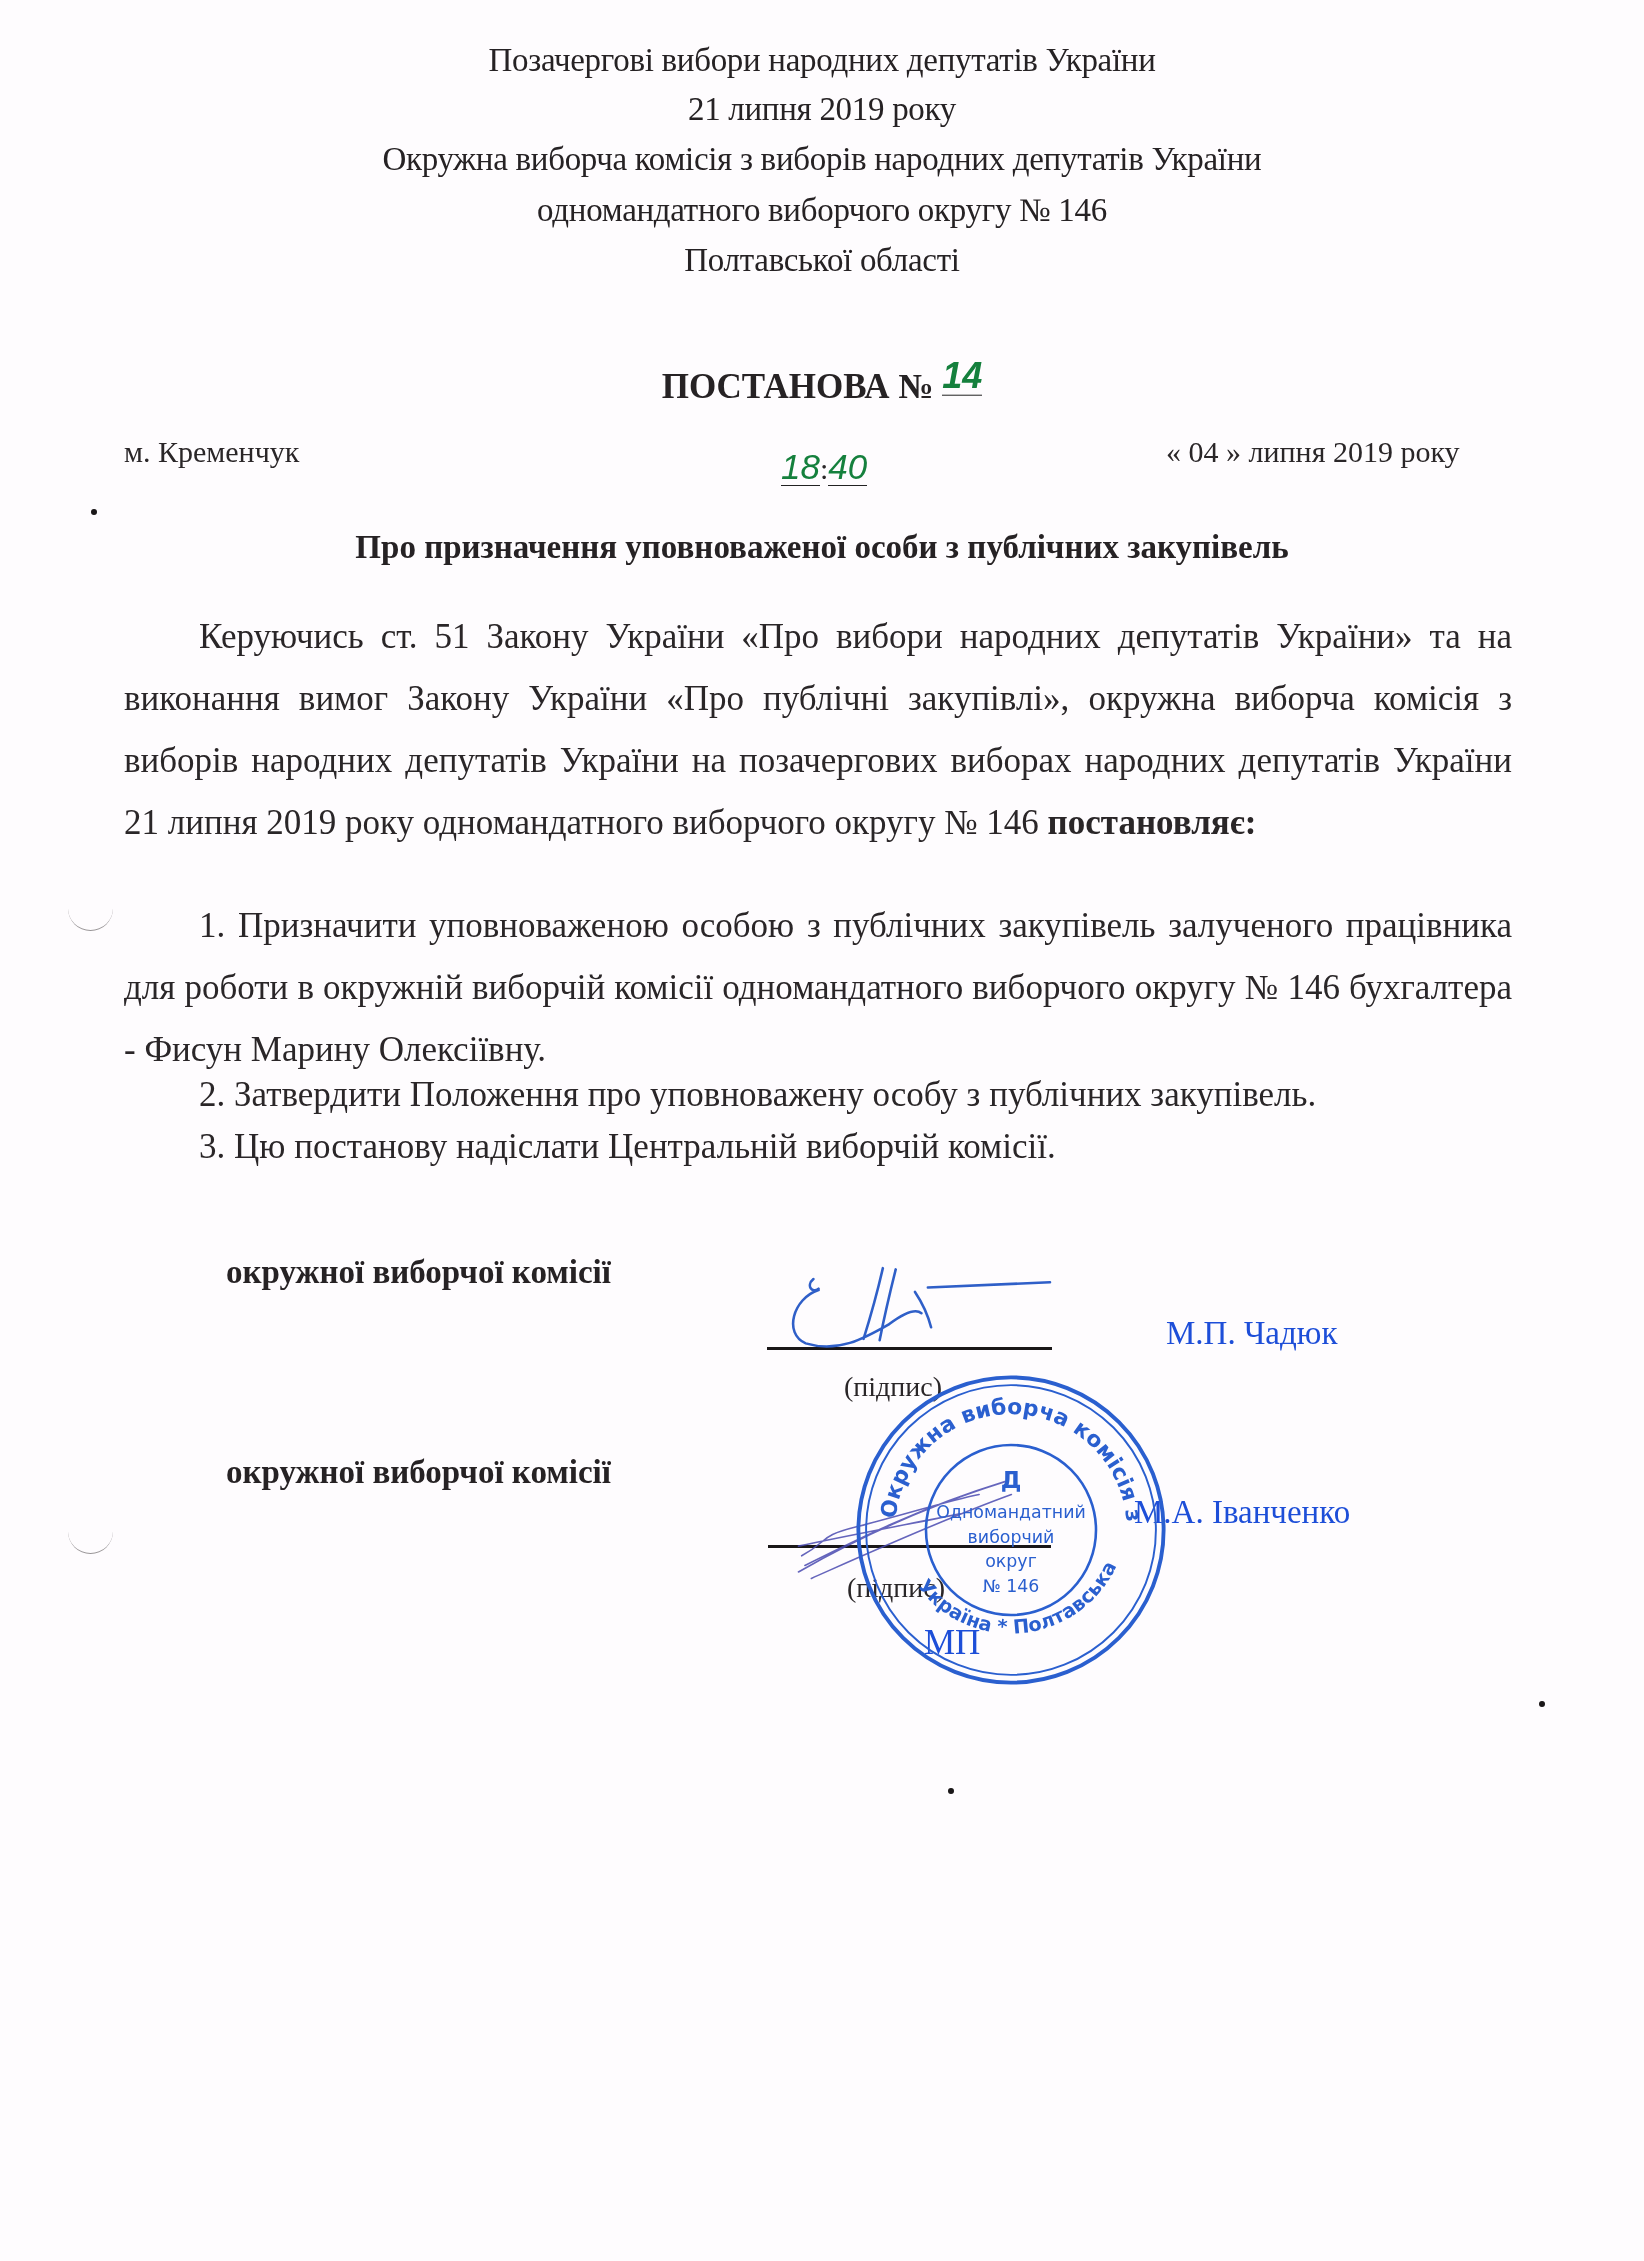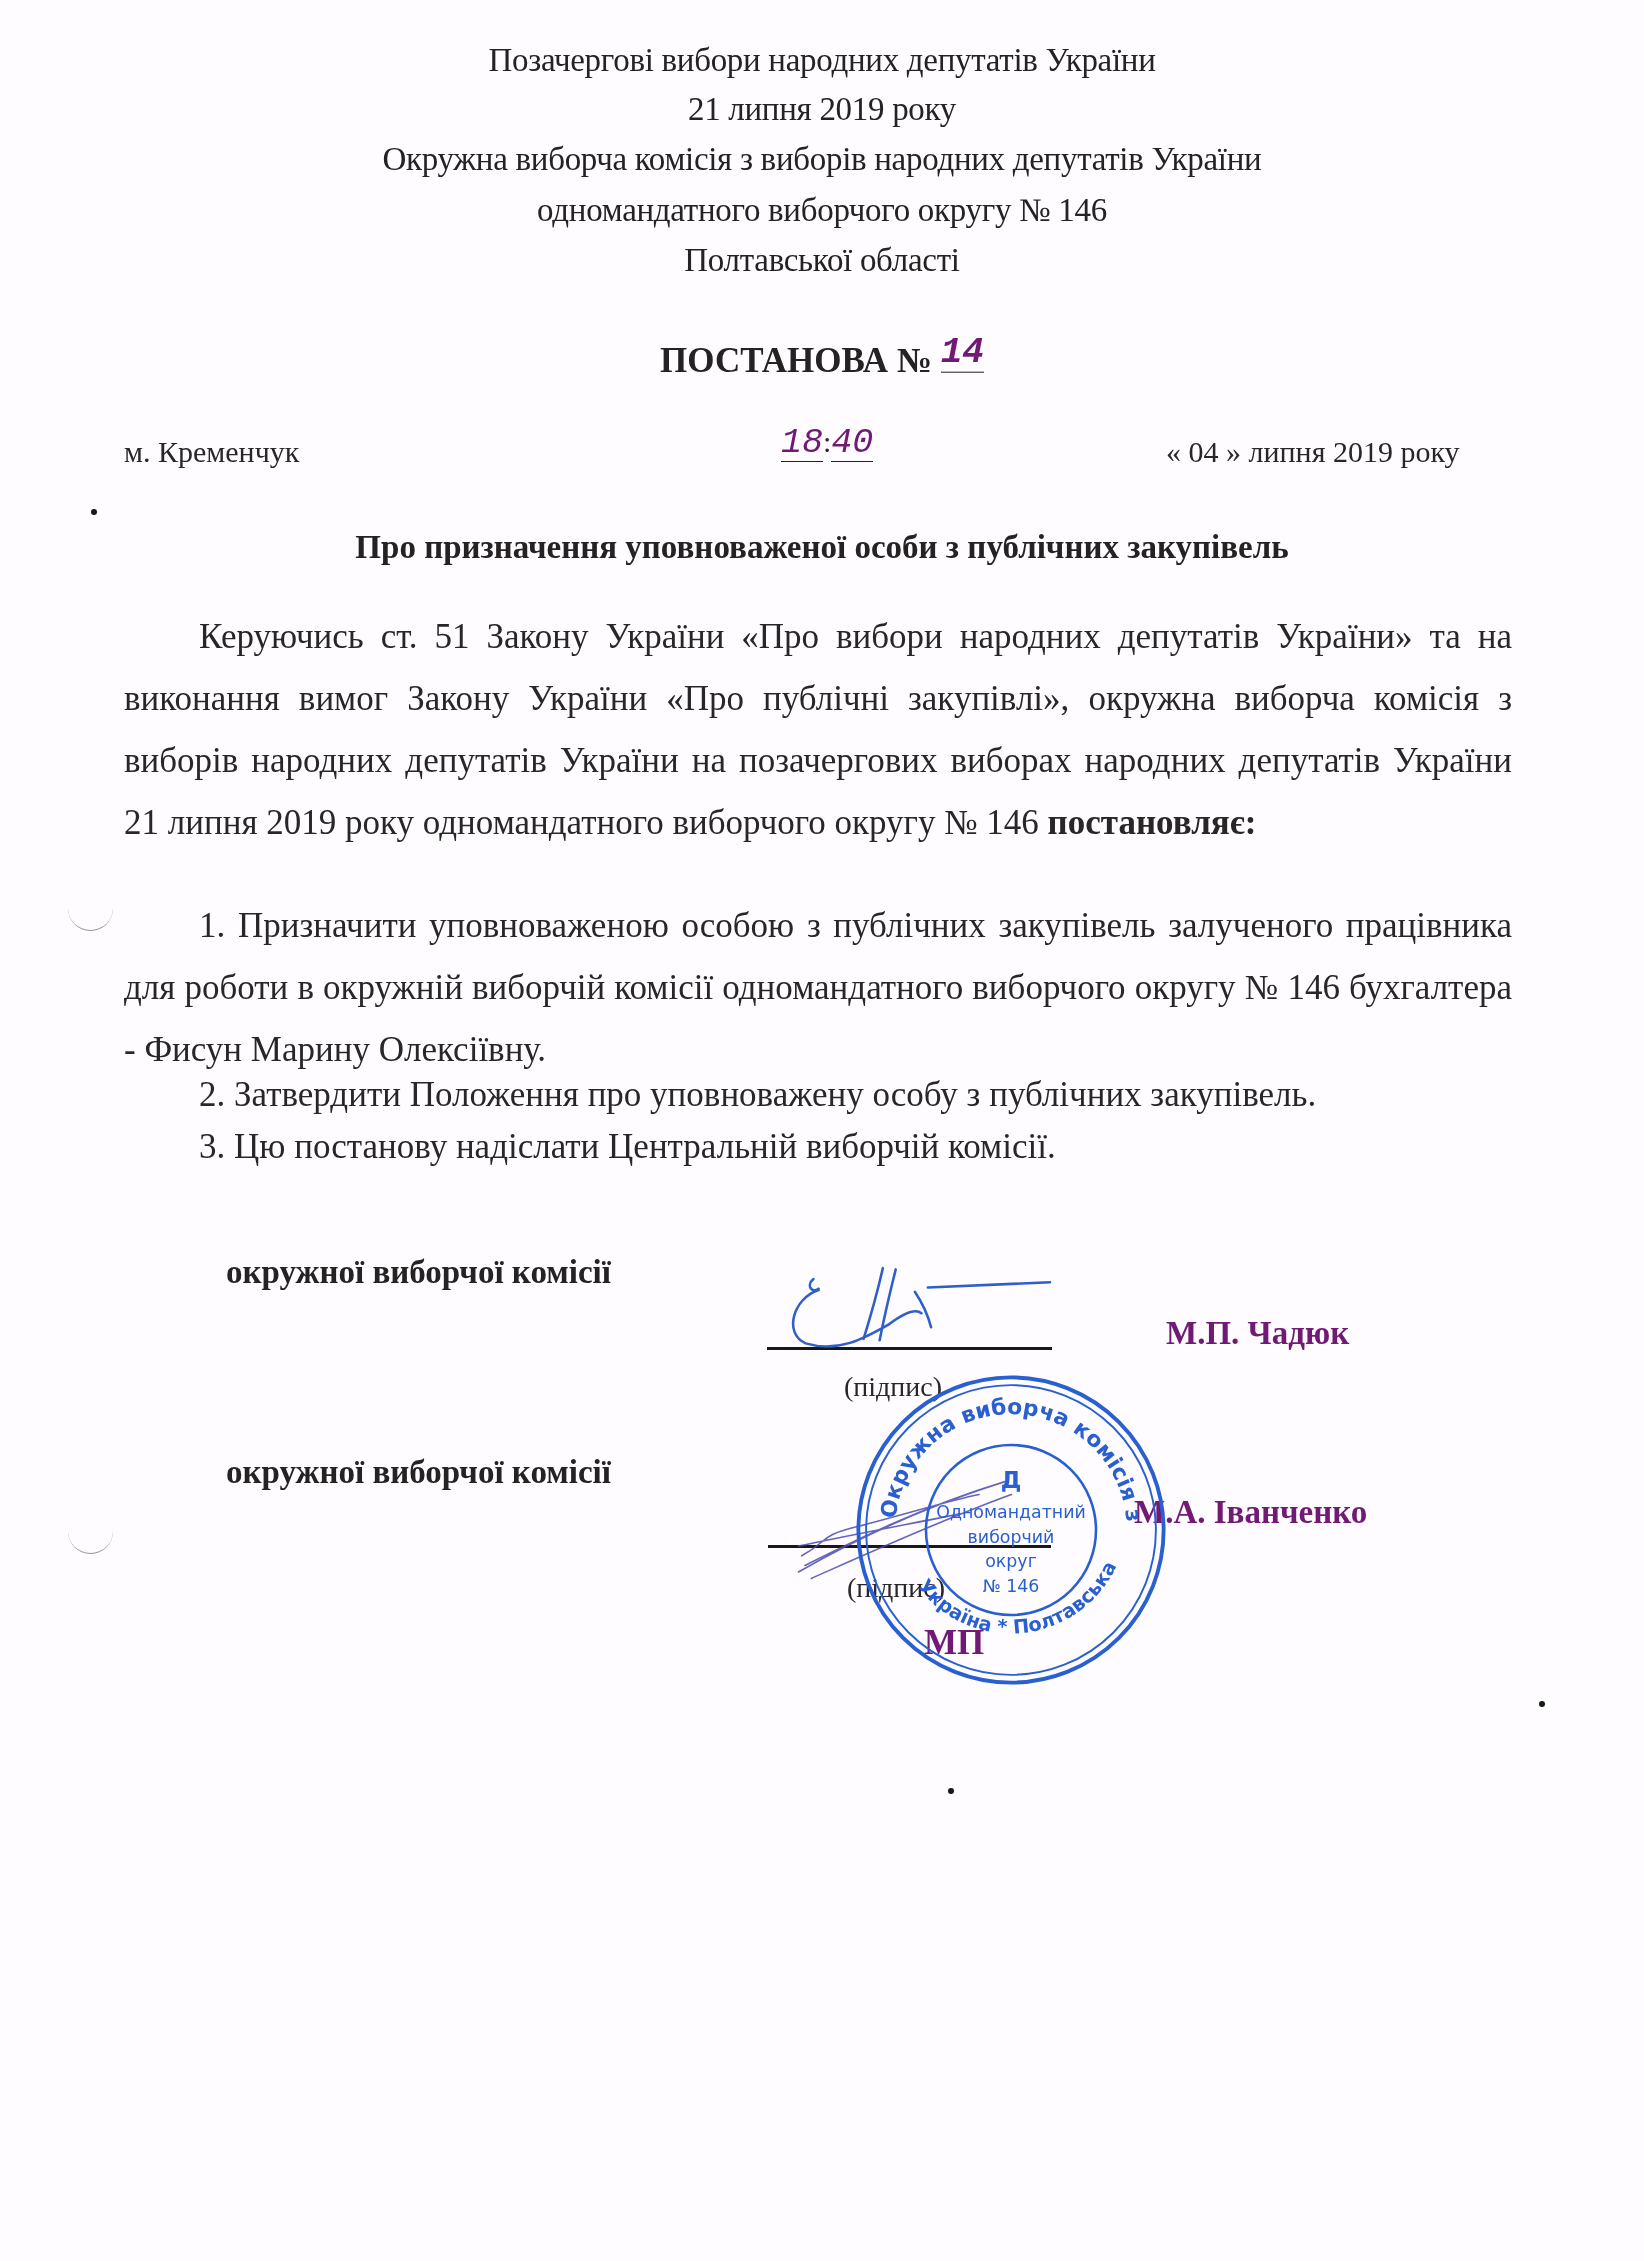--- a/index.html
+++ b/index.html
@@ -12,21 +12,21 @@
   .abs { position: absolute; }
   .hdr {
     position: absolute; left: 0; width: 1644px; text-align: center;
     font-weight: normal; font-size: 33px; line-height: 39px; letter-spacing: -0.3px;
     color: #262224;
   }
   .title {
     position: absolute; left: 0; width: 1644px; text-align: center;
     font-weight: bold; font-size: 35px; line-height: 39px; color: #262224;
   }
-  .hand { color: #701a75; font-style: italic; font-family: Liberation Mono, monospace; }
+  .hand { color: #15803d; font-style: italic; font-family: Liberation Sans, sans-serif; margin-top: 25px; }
   .meta { position: absolute; font-size: 30px; line-height: 36px; }
   .subject {
     position: absolute; left: 0; width: 1644px; text-align: center;
     font-weight: bold; font-size: 33px; line-height: 39px; color: #262224;
   }
   .para {
     position: absolute; left: 124px; width: 1388px;
     font-size: 35px; line-height: 62px; text-align: justify; text-indent: 75px;
   }
   .para b { font-weight: bold; }
@@ -34,21 +34,21 @@
     position: absolute; left: 124px; width: 1388px;
     font-size: 35px; line-height: 52px; text-indent: 75px; text-align: justify;
   }
   .item.first { line-height: 62px; }
   .sig-role {
     position: absolute; left: 103px; width: 631px; text-align: center;
     font-weight: bold; font-size: 33px; line-height: 58px; color: #262224;
   }
   .sig-line { position: absolute; height: 2.6px; background: #1a1718; }
   .sig-caption { position: absolute; font-size: 28px; line-height: 32px; color: #2a2628; }
-  .sig-name { position: absolute; font-weight: bold; font-size: 33px; line-height: 39px; color: #701a75; }
+  .sig-name { position: absolute; font-weight: normal; font-size: 33px; line-height: 39px; color: #1d4ed8; }
   .punch {
     position: absolute; width: 45px; height: 22.5px;
     border-bottom: 1.9px solid #6e6a6c; border-radius: 0 0 26px 26px; opacity: 0.7;
   }
   .speck { position: absolute; width: 5.8px; height: 5.8px; border-radius: 50%; background: #1a1718; }
   svg text { font-family: "DejaVu Sans", sans-serif; }
 </style>
 </head>
 <body>
 

